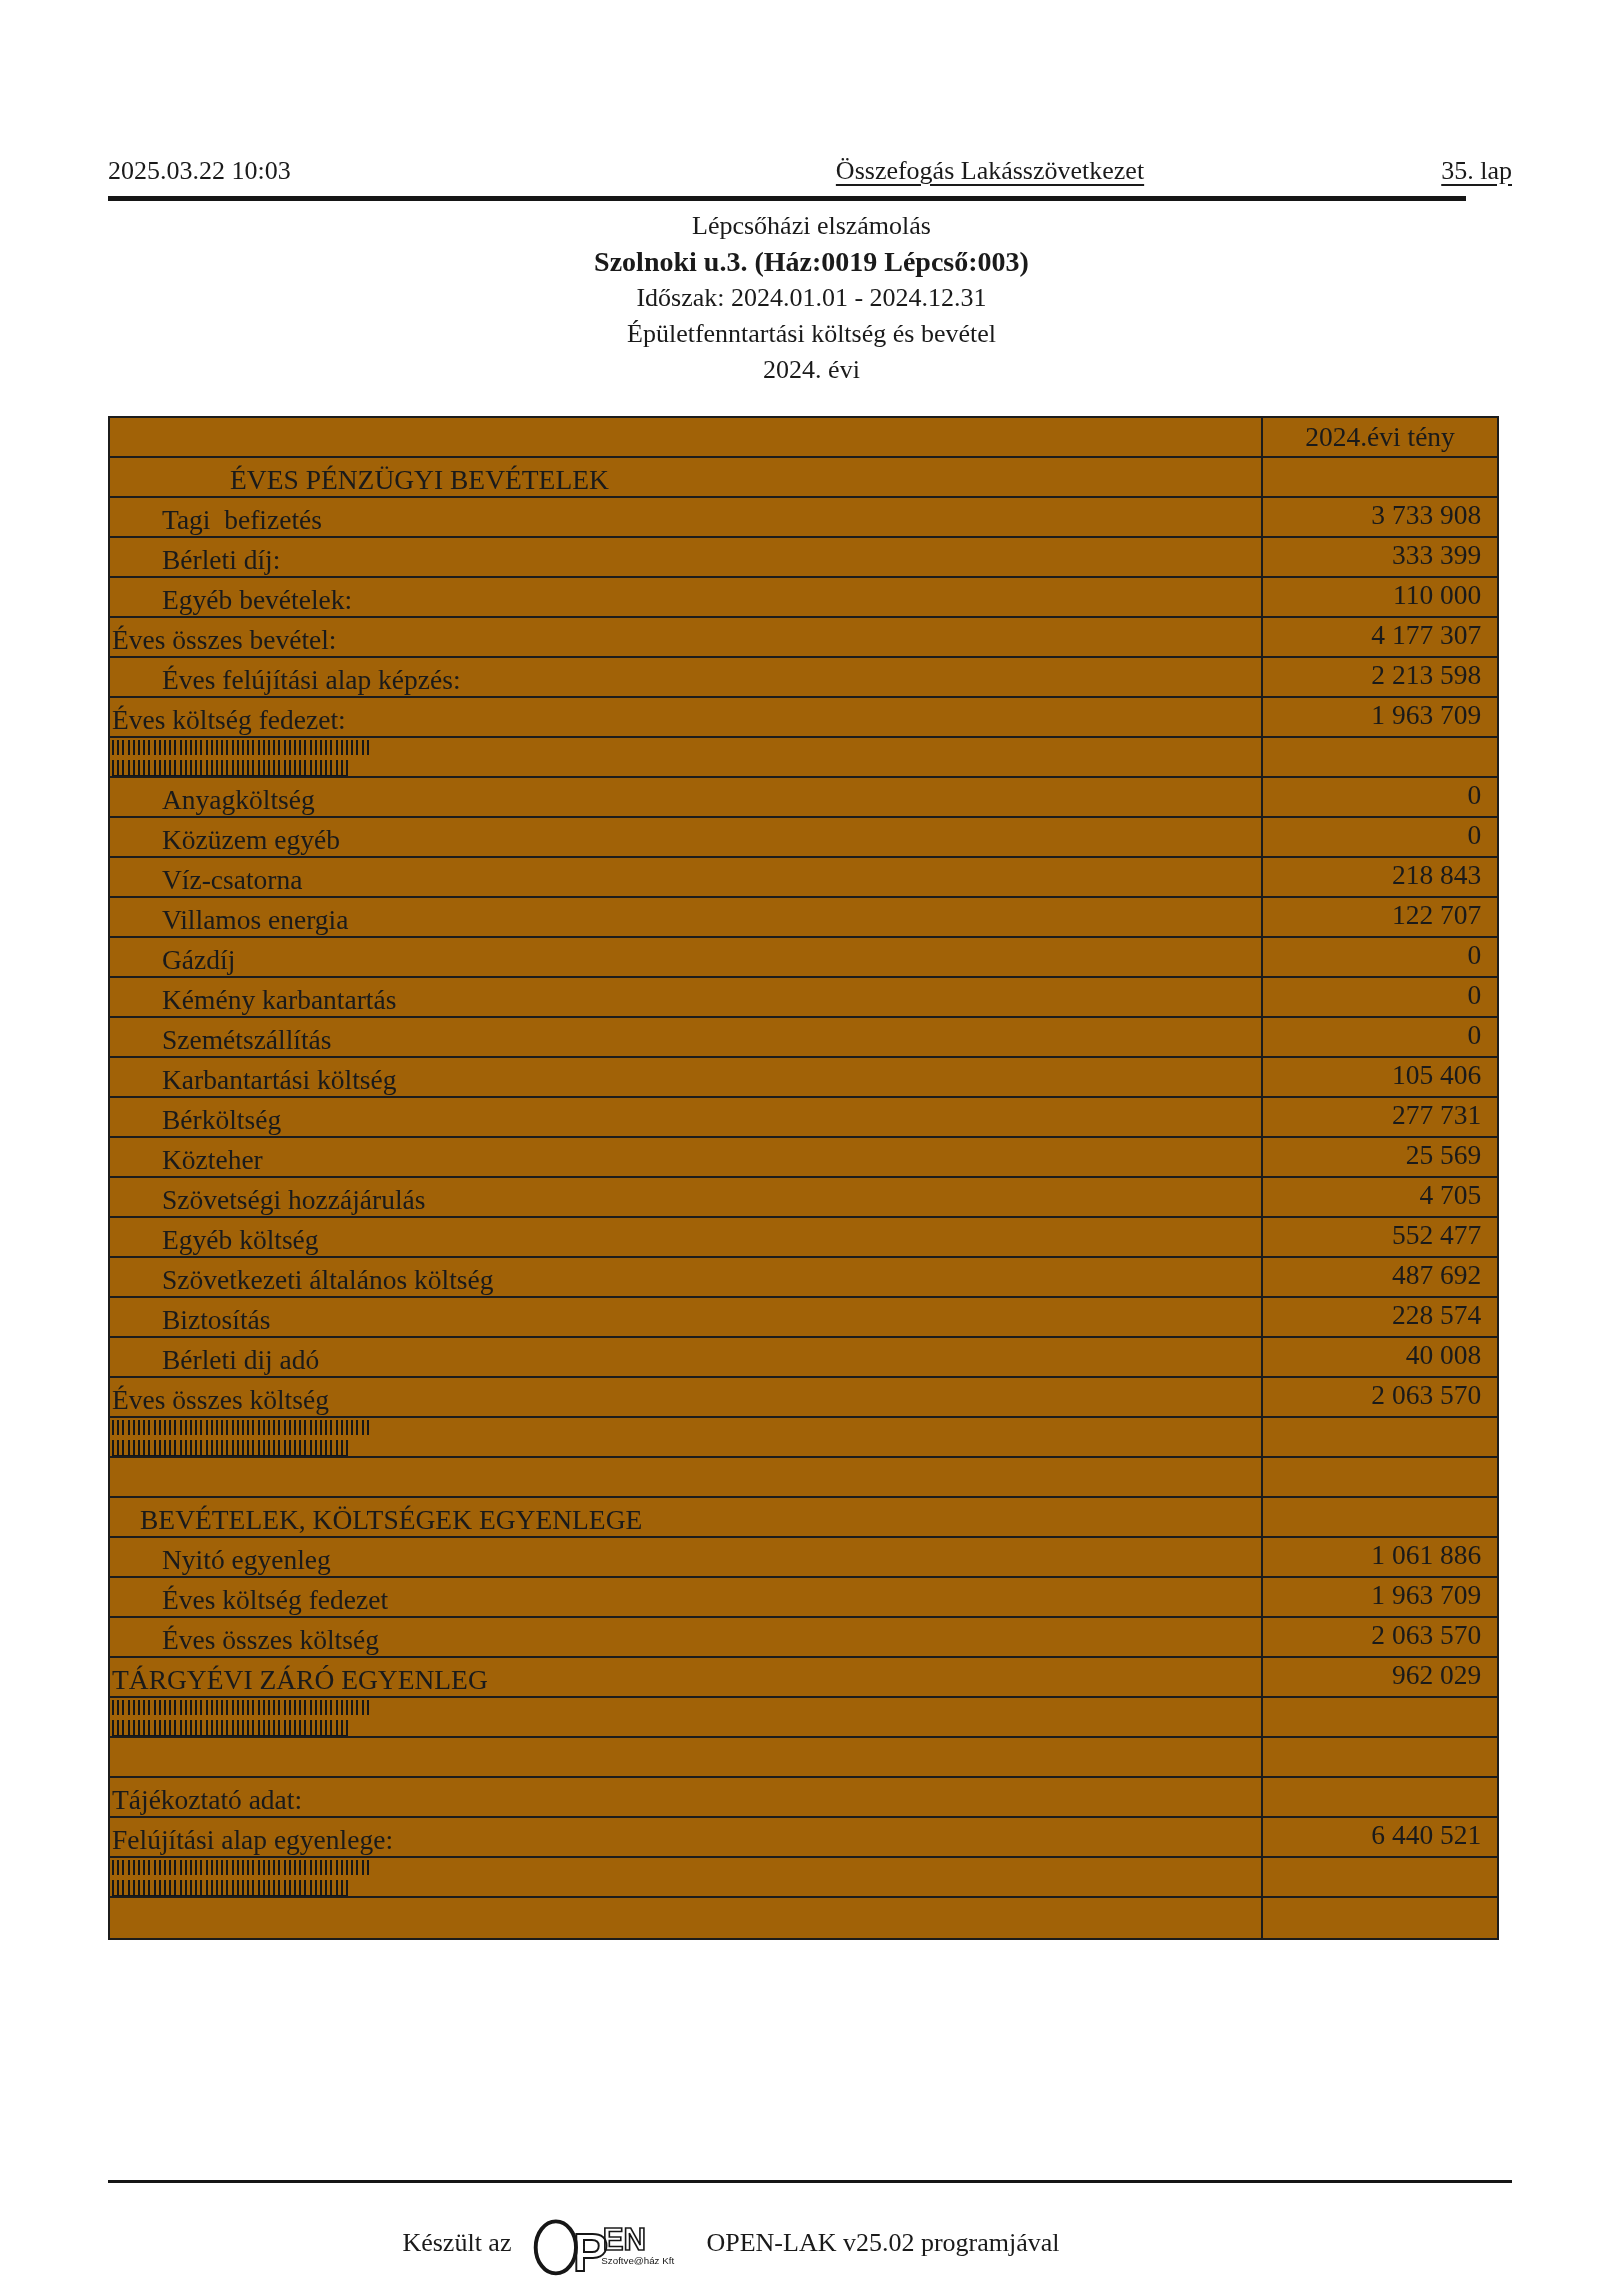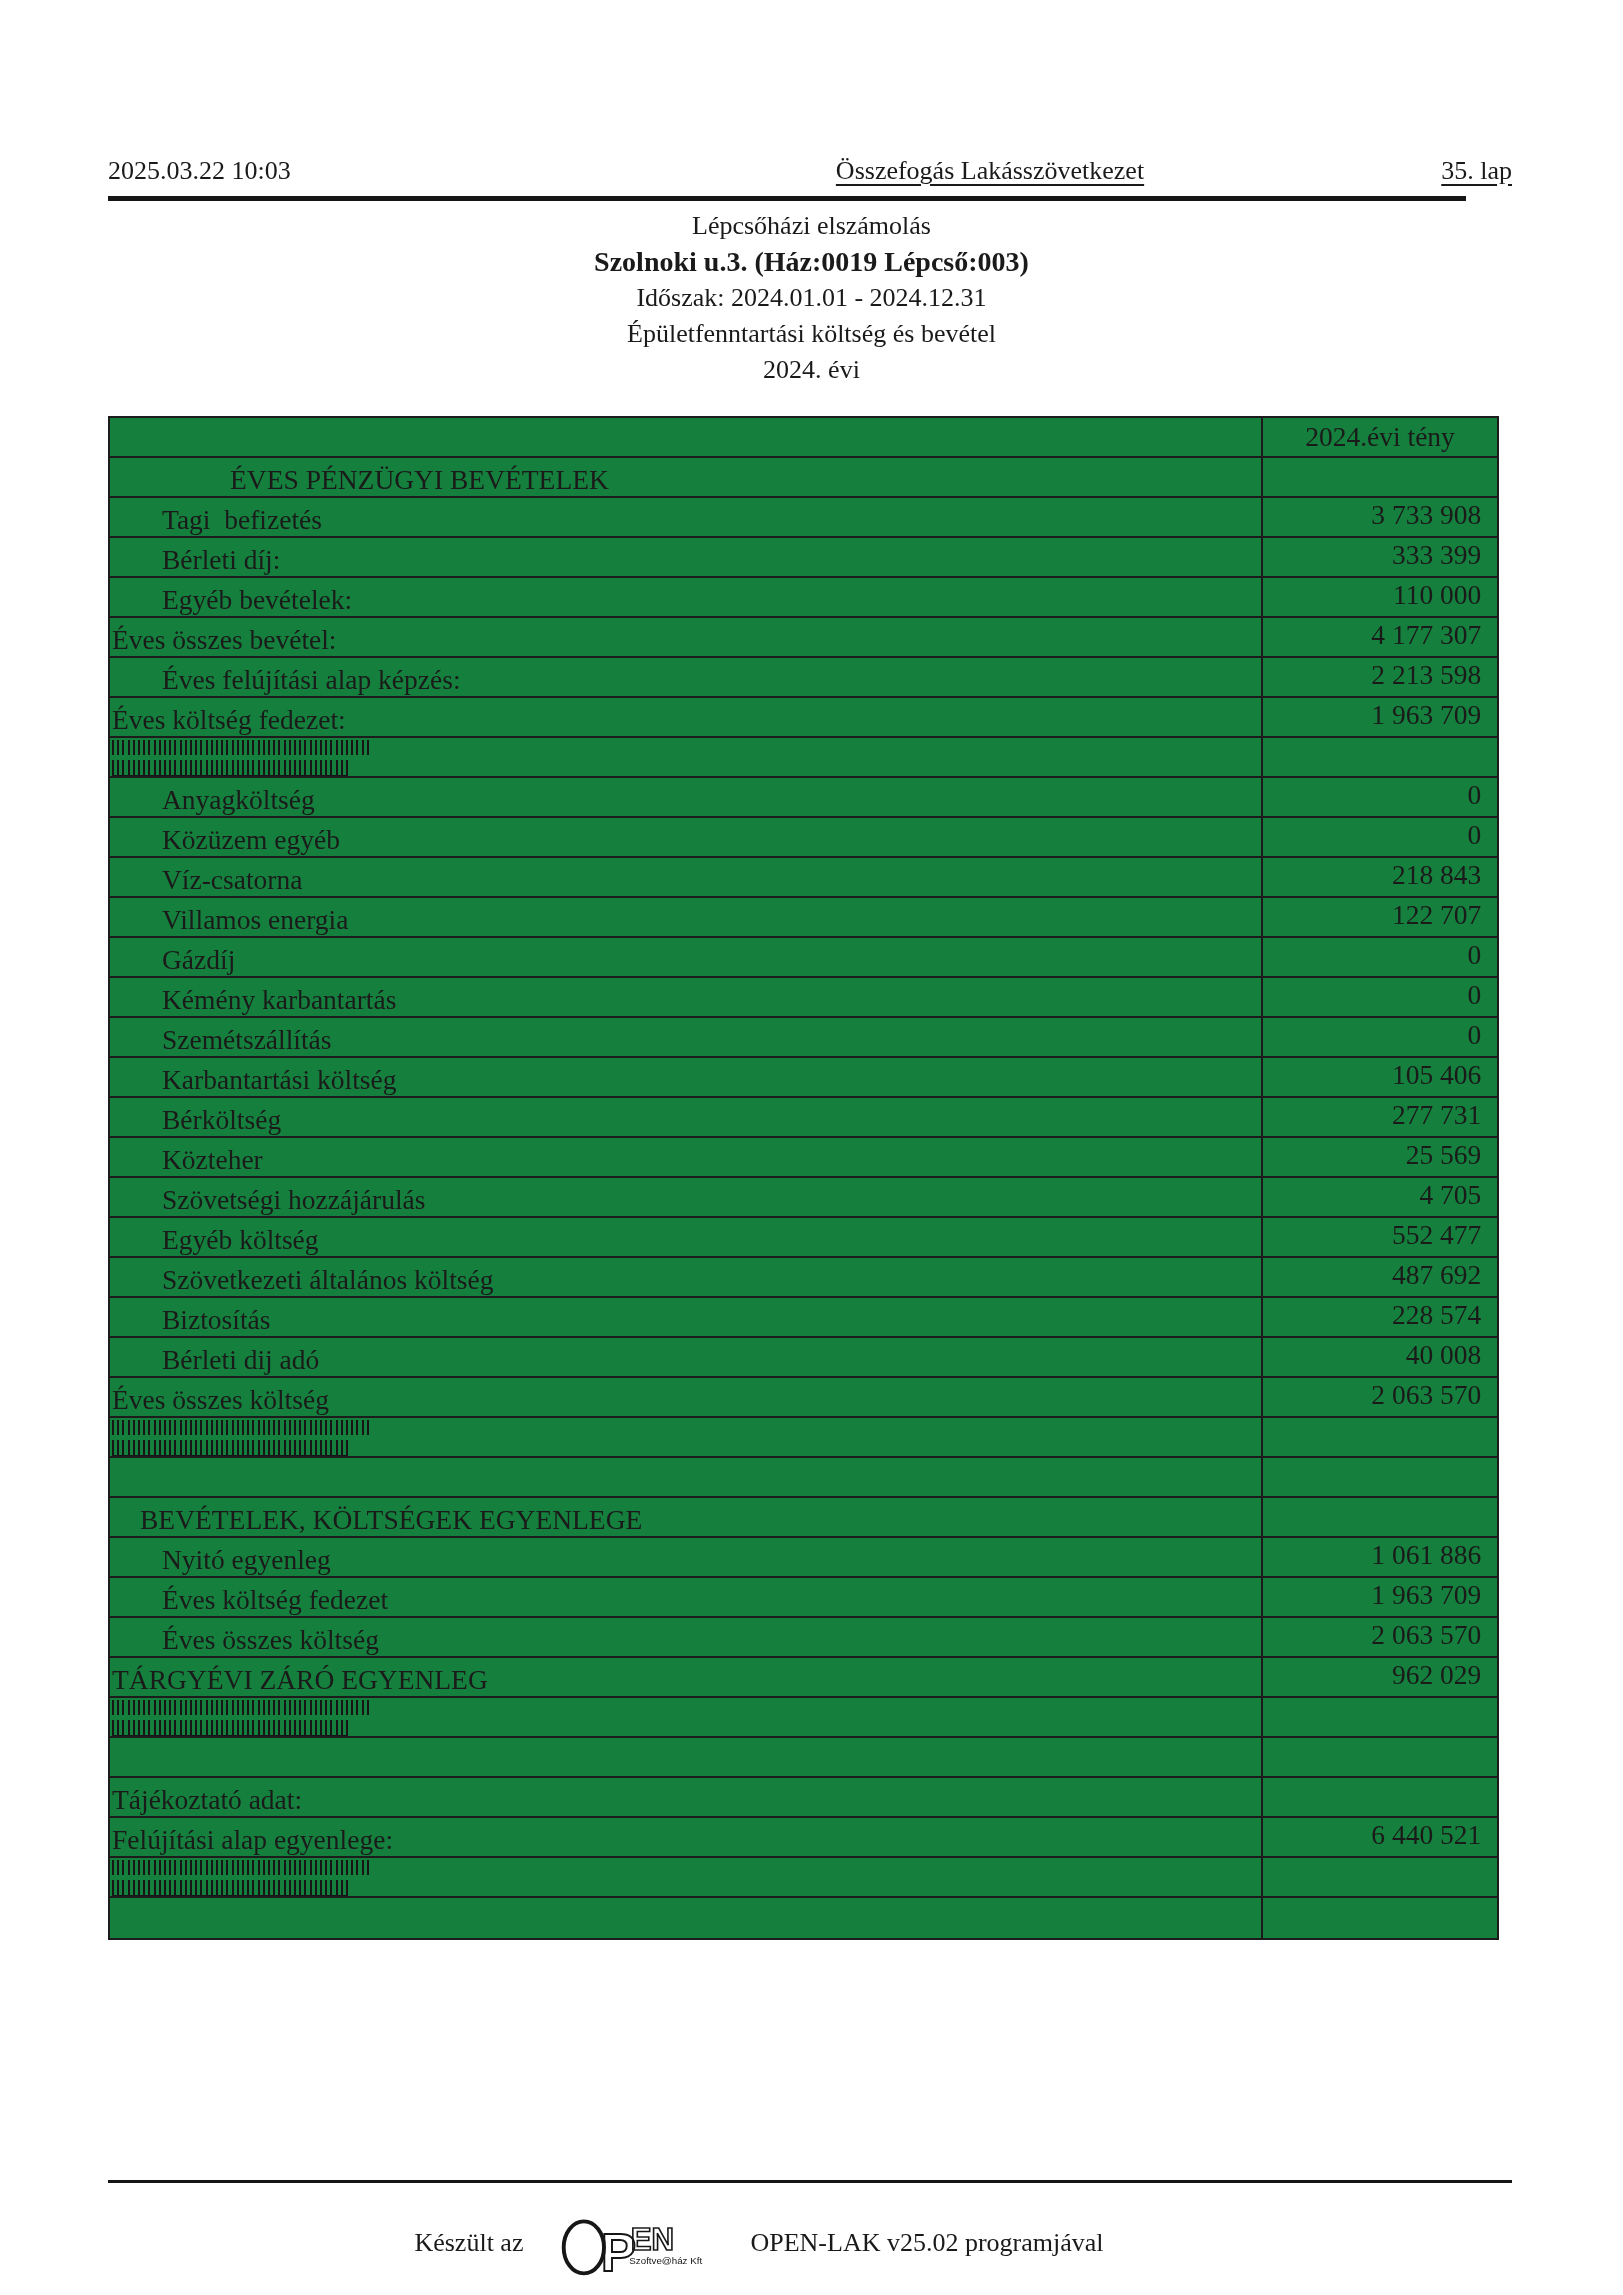--- a/index.html
+++ b/index.html
@@ -17,21 +17,21 @@
   .hdr-page{position:absolute;right:0;top:0;text-decoration:underline;text-underline-offset:5.2px;}
   .hdr-rule{position:absolute;left:108px;width:1358px;top:196px;height:4.6px;background:#161616;}
 
   
   .titles{position:absolute;left:0;width:1623px;top:208px;text-align:center;font-size:26px;line-height:36px;}
   .titles .bold{font-weight:bold;font-size:28px;}
 
   
   .table{
     position:absolute;left:108px;top:416px;width:1391px;
-    border:2.6px solid #1c1c1c;background:#15803d;box-sizing:border-box;
+    border:2.6px solid #1c1c1c;background:#a16207;box-sizing:border-box;
   }
   .tr{display:flex;height:40px;box-sizing:border-box;border-bottom:2px solid #1c1c1c;}
   .tr:last-child{border-bottom:none;}
   .td{box-sizing:border-box;}
   .lbl{
     flex:1;display:flex;align-items:flex-end;
     border-right:2px solid #1c1c1c;
     font-size:27.5px;line-height:1;padding-bottom:2.6px;white-space:pre;
     overflow:hidden;
   }
@@ -49,21 +49,21 @@
   
   .tr.hatch .lbl{display:block;padding-top:2px;}
   .hbar{height:15px;background:repeating-linear-gradient(90deg,#161616 0 2px,transparent 2px 5.2px);}
   .hbar.b1{width:257px;}
   .hbar.b2{width:236px;margin-top:4.6px;border-bottom:2.6px solid #161616;}
 
   
   .foot-rule{position:absolute;left:108px;width:1404px;top:2180px;height:2.6px;background:#161616;}
   .footer{
     position:absolute;left:0;width:1462px;top:2207px;height:72px;
-    display:flex;align-items:center;justify-content:center;gap:38px;font-size:26px;margin-left:28px;
+    display:flex;align-items:center;justify-content:center;gap:22px;font-size:26px;
   }
   .footer .logo{display:block;}
 </style>
 </head>
 <body>
 
 <div class="page">
 
   <div class="hdr">
     <span class="hdr-date">2025.03.22 10:03</span>

